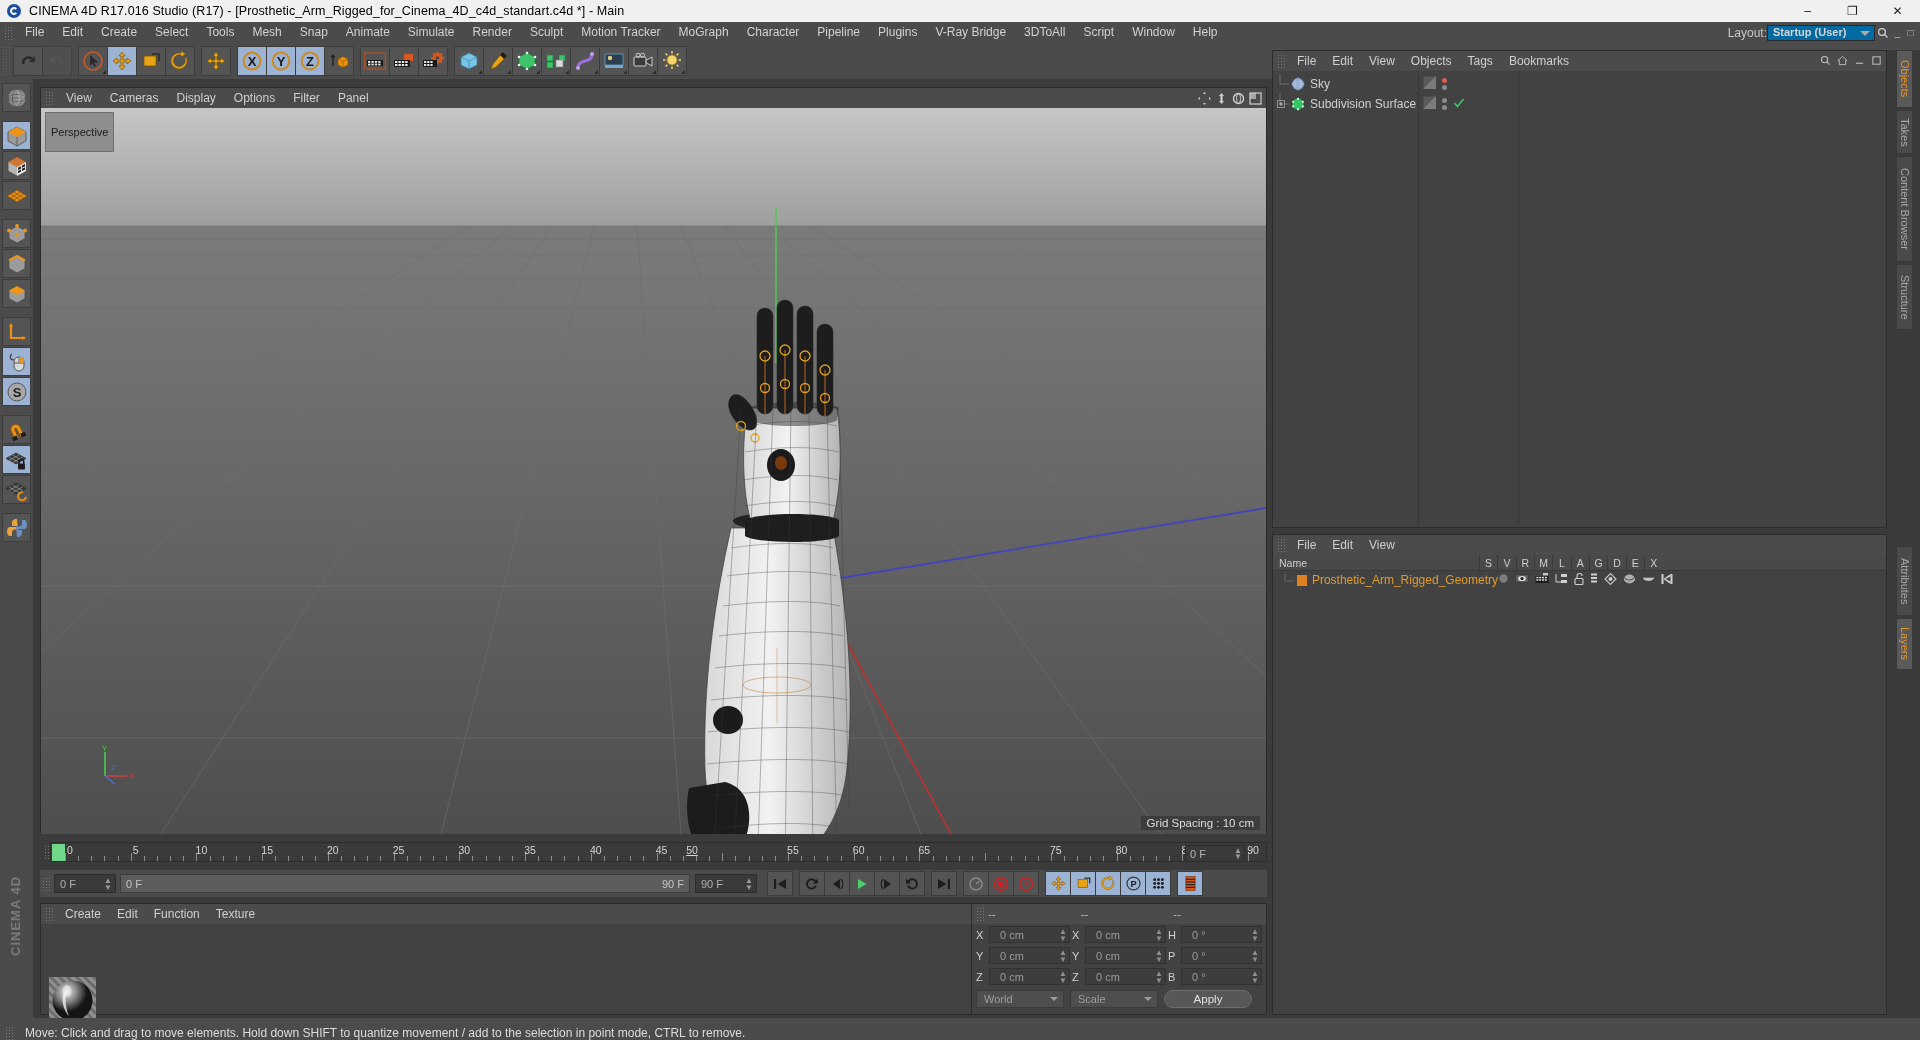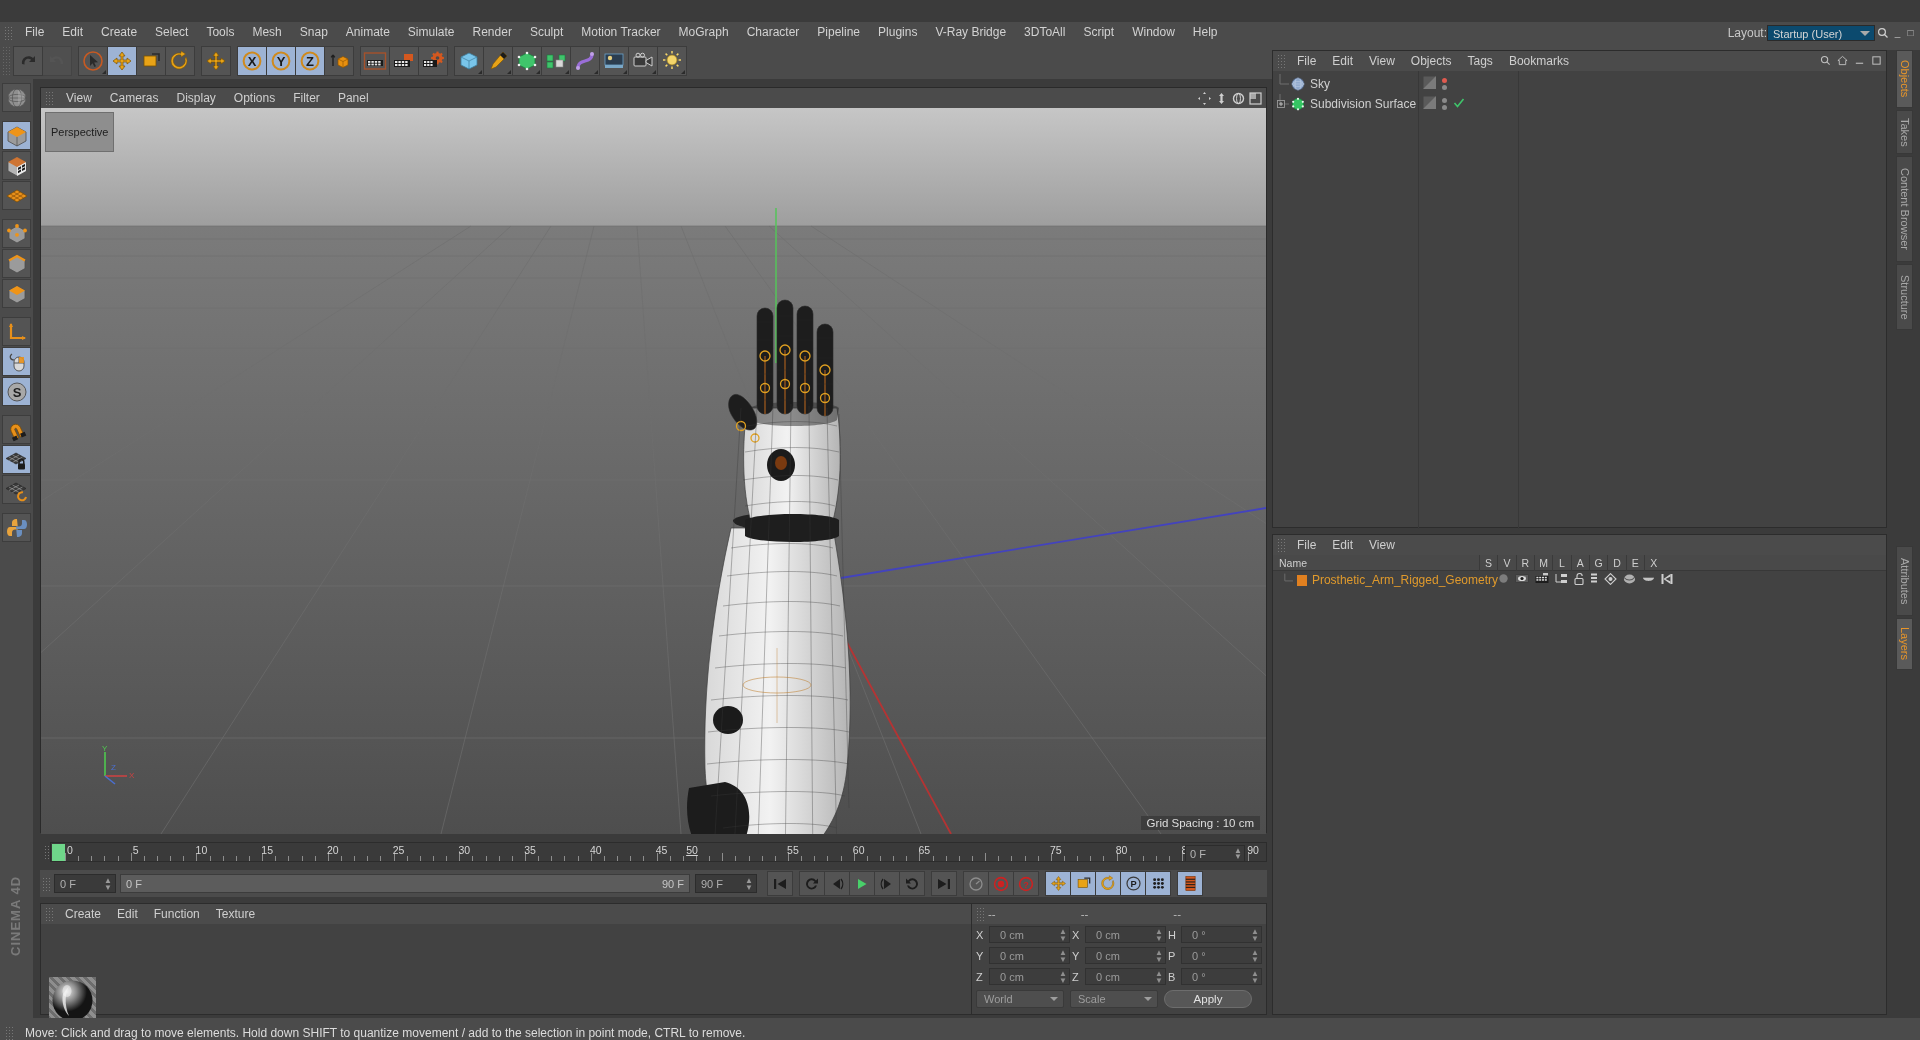--- a/index.html
+++ b/index.html
@@ -35,23 +35,23 @@
   }
   .menubar .mi{
     padding:0 9px;height:21px;line-height:21px;color:#d2d2d2;font-size:12px;
     white-space:nowrap;
   }
   .layout-area{
     position:absolute;right:0;top:22px;height:21px;display:flex;align-items:center;gap:0;
   }
   .layout-lbl{color:#c8c8c8;font-size:12px;}
   .layout-sel{
-    width:108px;height:16px;background:#0c4a6e;border:1px solid #2a2a2a;
-    color:#d5d5d5;font-size:11px;display:flex;align-items:flex-end;
-    padding-left:5px;position:relative;
+    width:108px;height:16px;background:#0369a1;border:1px solid #2a2a2a;
+    color:#d5d5d5;font-size:11px;display:flex;align-items:flex-start;
+    padding-left:5px;position:relative;font-weight:bold;
   }
   .layout-sel .caret{
     position:absolute;right:4px;top:5px;
     border-left:5px solid transparent;border-right:5px solid transparent;
     border-top:5px solid #a9a9a9;
   }
   .layout-icn{width:16px;height:16px;display:flex;align-items:center;justify-content:center;}
   .layout-min{width:13px;height:16px;display:flex;align-items:center;justify-content:center;color:#bbb;font-size:10px;}
 
   
@@ -262,20 +262,34 @@
     position:absolute;left:0;bottom:0;width:1920px;height:22px;
     background:#4b4b4b;display:flex;align-items:flex-end;
   }
   .statusbar .txt{font-size:12px;color:#dcdcdc;}
 </style>
 </head>
 <body>
 
 <div id="app">
 
+  <div class="titlebar">
+    <div class="tb-icon">
+      <svg width="16" height="16" viewBox="0 0 16 16">
+          <circle cx="8" cy="8" r="7" fill="#1b4f9c"></circle>
+          <path d="M4 8a4 4 0 0 1 7-2.6l-1.5 1.3A2 2 0 0 0 6 8a2 2 0 0 0 3.5 1.3L11 10.6A4 4 0 0 1 4 8z" fill="#fff"></path>
+        </svg>
+    </div>
+    <div class="tb-text">CINEMA 4D R17.016 Studio (R17) - [Prosthetic_Arm_Rigged_for_Cinema_4D_c4d_standart.c4d *] - Main</div>
+    <div class="win-ctrls">
+      <div>–</div>
+      <div>❐</div>
+      <div>✕</div>
+    </div>
+  </div>
 
   <div class="menubar">
     <div class="dots" style="margin-left:4px;"></div>
     <div class="mi">File</div>
     <div class="mi">Edit</div>
     <div class="mi">Create</div>
     <div class="mi">Select</div>
     <div class="mi">Tools</div>
     <div class="mi">Mesh</div>
     <div class="mi">Snap</div>

